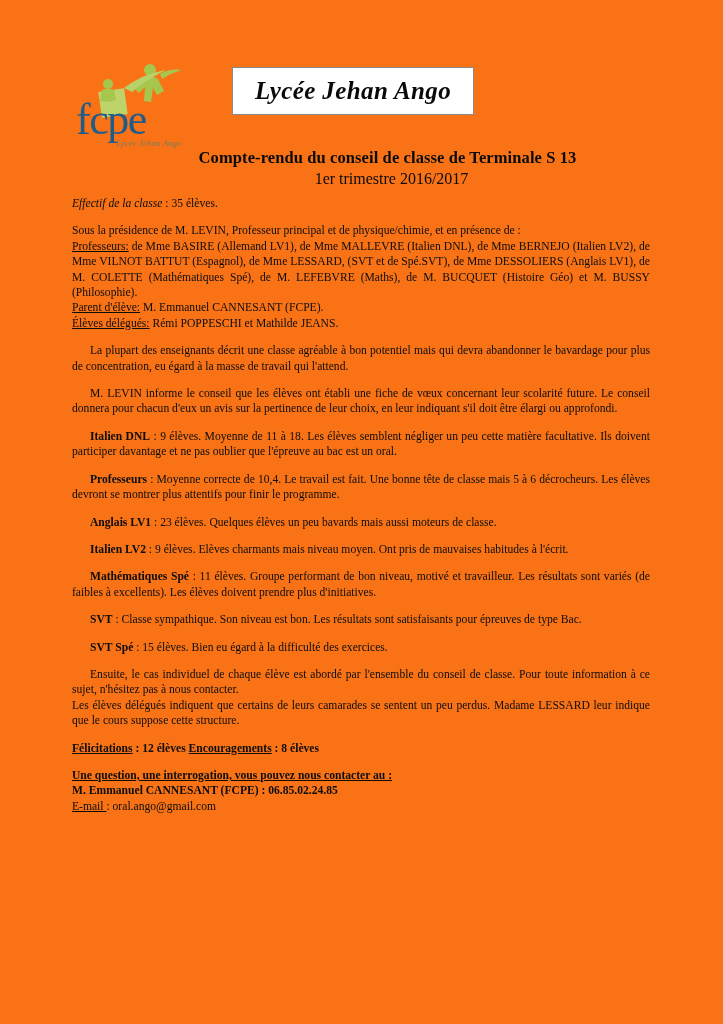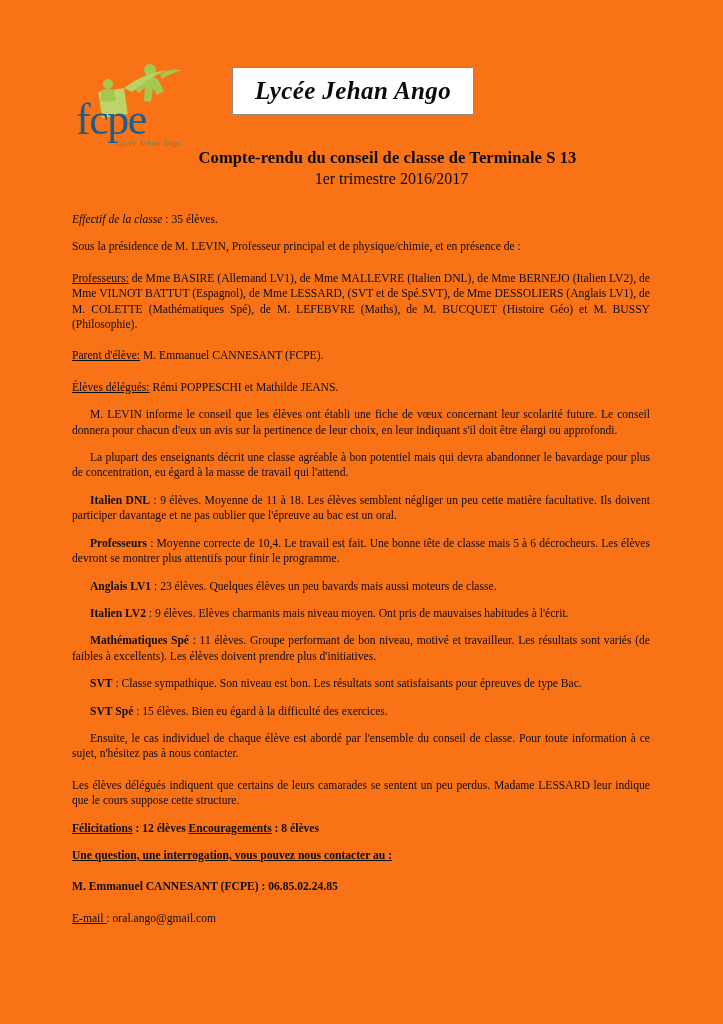--- a/index.html
+++ b/index.html
@@ -86,21 +86,21 @@
     position: absolute;
     left: 72px;
     top: 196px;
     width: 578px;
     font-size: 11.6px;
     line-height: 1.33;
     color: #0c0c0c;
   }
 
   p.block {
-    margin: 16px 0 0 0;
+    margin: 0 0 0 0;
     text-align: justify;
     text-justify: inter-word;
   }
   p.gap {
     margin-top: 12px;
   }
   p.indent { text-indent: 18px; }
 
   .ital { font-style: italic; }
   .bold { font-weight: bold; }
@@ -154,23 +154,23 @@
     <p class="block nowrapline"><span class="ital">Effectif de la classe</span><span> : 35 élèves.</span></p>
 
     <p class="block gap nowrapline"><span>Sous la présidence de M. LEVIN, Professeur principal et de physique/chimie, et en présence de :</span></p>
 
     <p class="block"><span class="uline">Professeurs:</span><span> de Mme BASIRE (Allemand LV1), de Mme MALLEVRE (Italien DNL), de Mme BERNEJO (Italien LV2), de Mme VILNOT BATTUT (Espagnol), de Mme LESSARD, (SVT et de Spé.SVT), de Mme DESSOLIERS (Anglais LV1), de M. COLETTE (Mathématiques Spé), de M. LEFEBVRE (Maths), de M. BUCQUET (Histoire Géo) et M. BUSSY (Philosophie).</span></p>
 
     <p class="block tight"><span class="uline">Parent d'élève:</span><span> M. Emmanuel CANNESANT (FCPE).</span></p>
 
     <p class="block tight"><span class="uline">Élèves délégués:</span><span> Rémi POPPESCHI et Mathilde JEANS.</span></p>
 
+    <p class="block gap indent">La plupart des enseignants décrit une classe agréable à bon potentiel mais qui devra abandonner le bavardage pour plus de concentration, eu égard à la masse de travail qui l'attend.</p>
+
     <p class="block gap indent">M. LEVIN informe le conseil que les élèves ont établi une fiche de vœux concernant leur scolarité future. Le conseil donnera pour chacun d'eux un avis sur la pertinence de leur choix, en leur indiquant s'il doit être élargi ou approfondi.</p>
-
-    <p class="block gap indent">La plupart des enseignants décrit une classe agréable à bon potentiel mais qui devra abandonner le bavardage pour plus de concentration, eu égard à la masse de travail qui l'attend.</p>
 
 
     <p class="block gap indent"><span class="subject">Italien DNL</span><span> : 9 élèves. Moyenne de 11 à 18. Les élèves semblent négliger un peu cette matière facultative. Ils doivent participer davantage et ne pas oublier que l'épreuve au bac est un oral.</span></p>
 
     <p class="block gap indent"><span class="subject">Professeurs</span><span> : Moyenne correcte de 10,4. Le travail est fait. Une bonne tête de classe mais 5 à 6 décrocheurs. Les élèves devront se montrer plus attentifs pour finir le programme.</span></p>
 
     <p class="block gap indent"><span class="subject">Anglais LV1</span><span> : 23 élèves. Quelques élèves un peu bavards mais aussi moteurs de classe.</span></p>
 
     <p class="block gap indent"><span class="subject">Italien LV2</span><span> : 9 élèves. Elèves charmants mais niveau moyen. Ont pris de mauvaises habitudes à l'écrit.</span></p>
 

